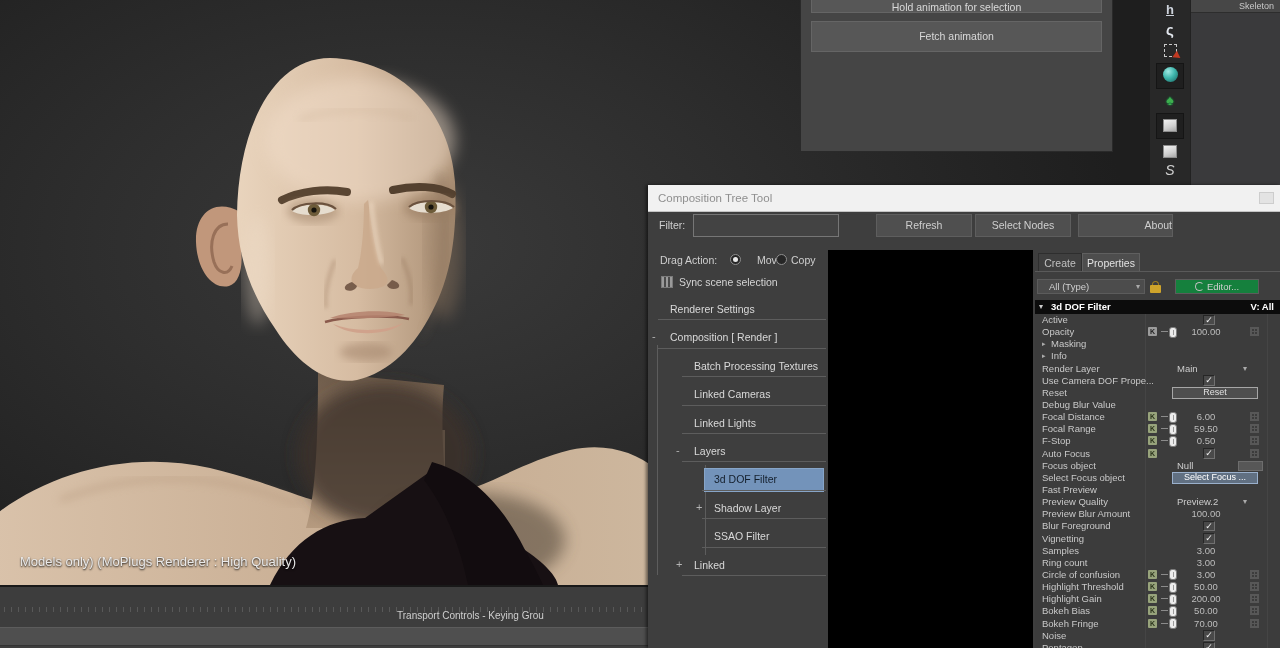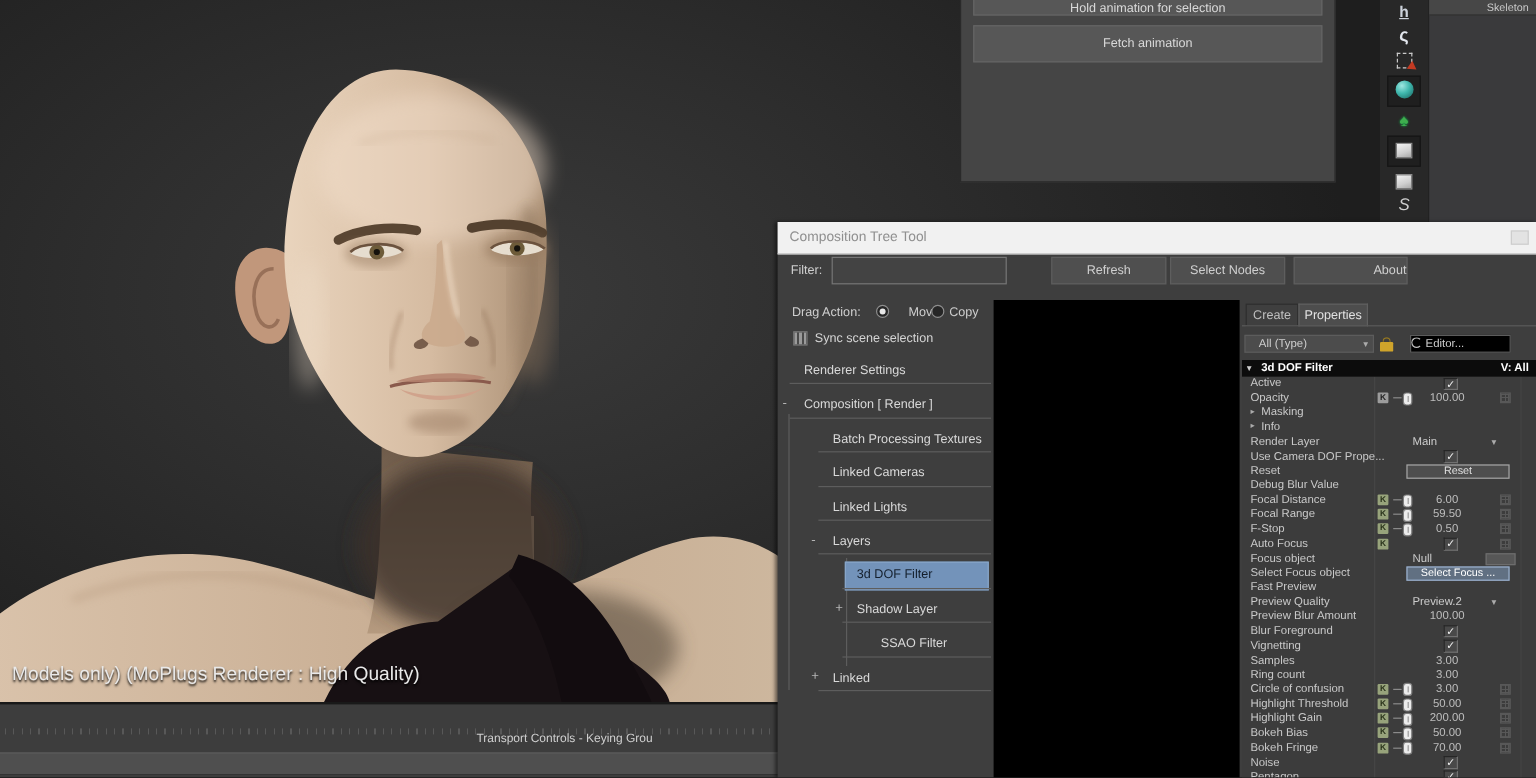--- a/index.html
+++ b/index.html
@@ -3,21 +3,21 @@
 <meta charset="utf-8">
 <style>
   html,body{margin:0;padding:0;background:#1a1a1a;}
   #stage{position:relative;width:1280px;height:648px;overflow:hidden;
          font-family:"Liberation Sans","DejaVu Sans",sans-serif;
          -webkit-font-smoothing:antialiased;color:#cccccc;}
   
   #viewport{position:absolute;left:0;top:0;width:1152px;height:585px;
     background:radial-gradient(ellipse 62% 75% at 36% 42%, #3a3a3a 0%, #2e2e2e 45%, #1e1e1e 100%);}
   #viewport svg{position:absolute;left:0;top:0;}
-  #vp-status{position:absolute;left:10px;top:554px;font-size:16px;color:#e9e9e9;text-shadow:0 1px 2px #000;}
+  #vp-status{position:absolute;left:20px;top:554px;font-size:13px;color:#e9e9e9;text-shadow:0 1px 2px #000;}
   
   #top-panel{position:absolute;left:800px;top:-24px;width:313px;height:176px;background:#454545;border:1px solid #2a2a2a;box-sizing:border-box;}
   .tp-btn{display:block;margin:8px 10px 0 10px;height:31px;background:#575757;border:1px solid #656565;
           color:#d9d9d9;font-size:10.5px;text-align:center;box-sizing:border-box;}
   .tp-btn:first-child{margin-top:14px;height:22px;line-height:18px;padding-top:6px;}
   .tp-btn:nth-child(2){line-height:29px;}
   
   #icon-bar{position:absolute;left:1150px;top:0;width:40px;height:585px;background:#282828;}
   .ib-icon{position:relative;width:26px;height:18px;margin:2px auto 2px auto;text-align:center;color:#ccd2da;font-size:13px;line-height:16px;}
   .ib-icon.tile{background:#1f1f1f;border:1px solid #151515;height:24px;line-height:22px;margin:3px auto;}
@@ -73,21 +73,21 @@
   #props{position:absolute;left:387px;top:60px;width:245px;height:403px;}
   .tab{position:absolute;top:8px;height:19px;font-size:10.5px;text-align:center;line-height:18px;box-sizing:border-box;}
   #tab-create{left:3px;width:44px;background:#3f3f3f;border:1px solid #2e2e2e;color:#c0c0c0;}
   #tab-properties{left:47px;width:58px;background:#4d4d4d;border:1px solid #5f5f5f;border-bottom:none;color:#e2e2e2;}
   #tabs-baseline{position:absolute;left:0;top:26px;width:245px;height:1px;background:#5a5a5a;}
   #type-dd{position:absolute;left:2px;top:34px;width:108px;height:15px;background:#4c4c4c;border:1px solid #5c5c5c;box-sizing:border-box;font-size:9.5px;color:#cfcfcf;line-height:13px;padding-left:11px;}
   #type-dd .chev{position:absolute;right:4px;top:0;font-size:8px;color:#aaa;}
   #lock-icon{position:absolute;left:115px;top:36px;width:11px;height:12px;}
   #lock-icon .body{position:absolute;left:0;bottom:0;width:11px;height:8px;background:#cfa42b;border-radius:1px;}
   #lock-icon .shackle{position:absolute;left:2px;top:0;width:7px;height:6px;border:1.5px solid #9c7c1e;border-bottom:none;border-radius:4px 4px 0 0;box-sizing:border-box;}
-  #editor-btn{position:absolute;left:140px;top:34px;width:84px;height:15px;background:#000000;border:1px solid #5c5c5c;box-sizing:border-box;font-size:9.5px;color:#cfcfcf;line-height:13px;text-align:left;}
+  #editor-btn{position:absolute;left:140px;top:34px;width:84px;height:15px;background:#15803d;border:1px solid #5c5c5c;box-sizing:border-box;font-size:9.5px;color:#cfcfcf;line-height:13px;text-align:center;}
   #editor-btn .ring{display:inline-block;width:7px;height:7px;border:1.5px solid #bdbdbd;border-right-color:transparent;border-radius:50%;margin-right:3px;position:relative;top:1px;}
   #phead{position:absolute;left:0;top:55px;width:245px;height:14px;background:#0c0c0c;color:#ffffff;font-size:9.5px;line-height:14px;font-weight:bold;}
   #phead .tri{position:absolute;left:4px;font-size:8px;color:#cfcfcf;}
   #phead .ptitle{position:absolute;left:16px;}
   #phead .pvis{position:absolute;right:6px;font-weight:bold;}
   #prows{position:absolute;left:0;top:69px;width:245px;height:334px;overflow:hidden;background:#3c3c3c;}
   #prows::before{content:"";position:absolute;left:110px;top:0;bottom:0;width:1px;background:#454545;}
   #prows::after{content:"";position:absolute;left:232px;top:0;bottom:0;width:1px;background:#454545;}
   .prow{position:relative;height:12.15px;font-size:9.5px;line-height:12px;color:#c9c9c9;}
   .plabel{position:absolute;left:7px;top:0;white-space:nowrap;}
@@ -275,21 +275,21 @@
           <div class="tline" style="left: 52px;"></div>
           <span class="tlabel" style="left: 64px;">3d DOF Filter</span>
         </div>
         <div class="titem">
           <span class="texp" style="left: 46px;">+</span>
           <div class="tline" style="left: 52px;"></div>
           <span class="tlabel" style="left: 64px;">Shadow Layer</span>
         </div>
         <div class="titem">
           <div class="tline" style="left: 52px;"></div>
-          <span class="tlabel" style="left: 64px; margin-left: 20px;">SSAO Filter</span>
+          <span class="tlabel" style="left: 64px;">SSAO Filter</span>
         </div>
         <div class="titem">
           <span class="texp" style="left: 26px;">+</span>
           <div class="tline" style="left: 32px;"></div>
           <span class="tlabel" style="left: 44px;">Linked</span>
         </div>
       </div>
 
     <div id="black-pane"></div>
 

